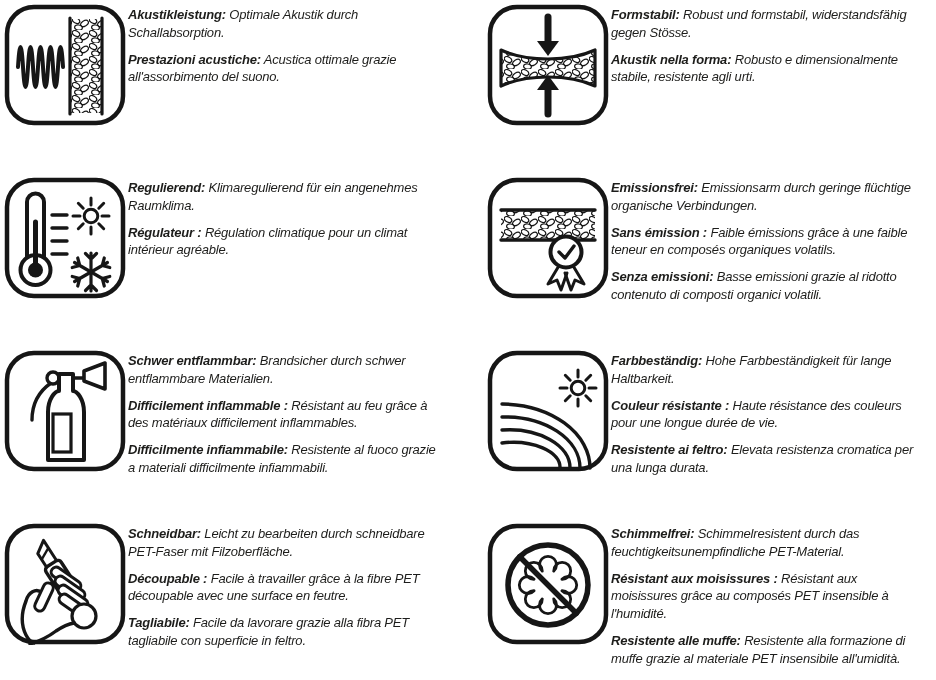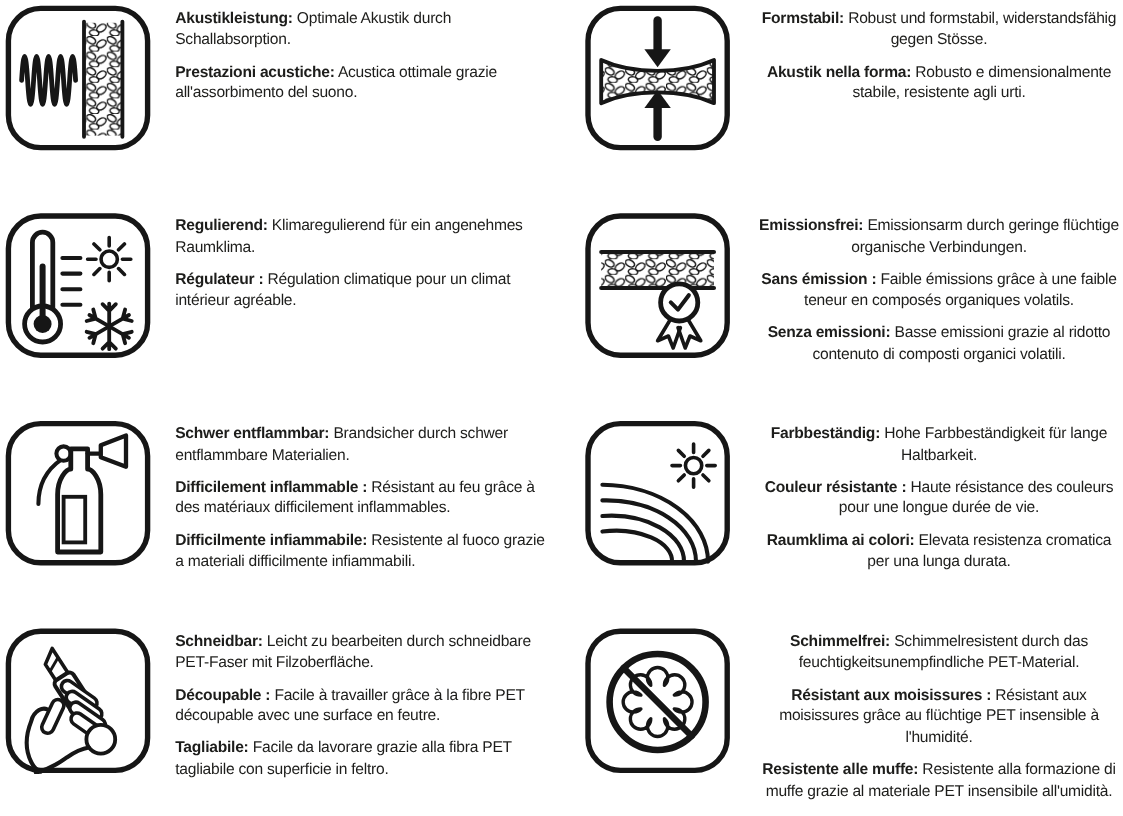--- a/index.html
+++ b/index.html
@@ -1,22 +1,22 @@
 <!DOCTYPE html>
 <html><head>
 <meta charset="utf-8">
 <style>
   html,body{margin:0;padding:0;background:#ffffff;}
   body{width:936px;height:680px;overflow:hidden;font-family:"Liberation Sans","DejaVu Sans",sans-serif;}
   .grid{display:grid;grid-template-columns:468px 468px;padding-top:4px;}
   .feature{display:flex;align-items:flex-start;height:173px;}
   .feature.left{padding-left:4px;}
-  .feature.right{padding-left:19px;text-align:center;}
+  .feature.right{padding-left:19px;}
   .tile{flex:none;display:block;}
-  .text{width:312px;margin-left:20px;padding-top:2px;}
+  .text{width:312px;margin-left:2px;padding-top:2px;font-style:italic;}
   p.entry{margin:0 0 9px 0;font-size:13px;line-height:17.8px;letter-spacing:-0.2px;color:#1d1d1b;}
   p.entry b{font-weight:bold;}
   svg *{vector-effect:none;}
 </style>
 </head>
 <body>
 
 <main class="grid">
 
   <div class="feature left">
@@ -136,21 +136,21 @@
         <path d="M15 67 A75 51 0 0 1 93 118"></path>
         <path d="M15 80 A61 38 0 0 1 83 118"></path>
         <path d="M15 93 A47 25 0 0 1 73 118"></path>
       </g>
       <circle cx="91" cy="38" r="6.8" fill="none" stroke="#161616" stroke-width="3"></circle>
       <path d="M102 38 L109 38 M80 38 L73 38 M91 27 L91 20 M91 49 L91 56 M98.8 30.2 L103.7 25.3 M83.2 30.2 L78.3 25.3 M98.8 45.8 L103.7 50.7 M83.2 45.8 L78.3 50.7" stroke="#161616" stroke-width="3" stroke-linecap="round"></path>
     </svg>
     <div class="text">
       <p class="entry"><b>Farbbeständig:</b> <span>Hohe Farbbeständigkeit für lange Haltbarkeit.</span></p>
       <p class="entry"><b>Couleur résistante :</b> <span>Haute résistance des couleurs pour une longue durée de vie.</span></p>
-      <p class="entry"><b>Raumklima ai colori:</b> <span>Elevata resistenza cromatica per una lunga durata.</span></p>
+      <p class="entry"><b>Resistente ai feltro:</b> <span>Elevata resistenza cromatica per una lunga durata.</span></p>
     </div>
   </div>
 
   <div class="feature left">
     <svg class="tile" width="122" height="122" viewBox="0 0 122 122">
       <rect x="3" y="3" width="116" height="116" rx="27" fill="#fff" stroke="#161616" stroke-width="4.5"></rect>
       <g transform="rotate(-33 56 52)">
         <polygon points="49,22 61,14 61,40 49,40" fill="#fff" stroke="#161616" stroke-width="3" stroke-linejoin="round"></polygon>
         <path d="M49 29 L61 23" stroke="#161616" stroke-width="2.4"></path>
         <rect x="46" y="38" width="18" height="42" rx="4" fill="#fff" stroke="#161616" stroke-width="3.4"></rect>
@@ -173,18 +173,18 @@
 
   <div class="feature right">
     <svg class="tile" width="122" height="122" viewBox="0 0 122 122">
       <rect x="3" y="3" width="116" height="116" rx="27" fill="#fff" stroke="#161616" stroke-width="4.5"></rect>
       <circle cx="61" cy="62" r="40" fill="#fff" stroke="#161616" stroke-width="5.5"></circle>
       <path d="M74.9 56.3 A8.5 8.5 0 1 1 74.9 67.7 A8.5 8.5 0 1 1 66.7 75.9 A8.5 8.5 0 1 1 55.3 75.9 A8.5 8.5 0 1 1 47.1 67.7 A8.5 8.5 0 1 1 47.1 56.3 A8.5 8.5 0 1 1 55.3 48.1 A8.5 8.5 0 1 1 66.7 48.1 A8.5 8.5 0 1 1 74.9 56.3 Z" fill="none" stroke="#161616" stroke-width="2.8" stroke-linejoin="round"></path>
       <path d="M32.7 33.7 L89.3 90.3" stroke="#161616" stroke-width="5.5" stroke-linecap="round"></path>
     </svg>
     <div class="text">
       <p class="entry"><b>Schimmelfrei:</b> <span>Schimmelresistent durch das feuchtigkeitsunempfindliche PET-Material.</span></p>
-      <p class="entry"><b>Résistant aux moisissures :</b> <span>Résistant aux moisissures grâce au flüchtige PET insensible à l'humidité.</span></p>
+      <p class="entry"><b>Résistant aux moisissures :</b> <span>Résistant aux moisissures grâce au composés PET insensible à l'humidité.</span></p>
       <p class="entry"><b>Resistente alle muffe:</b> <span>Resistente alla formazione di muffe grazie al materiale PET insensibile all'umidità.</span></p>
     </div>
   </div>
 
 </main>
 
 </body></html>

